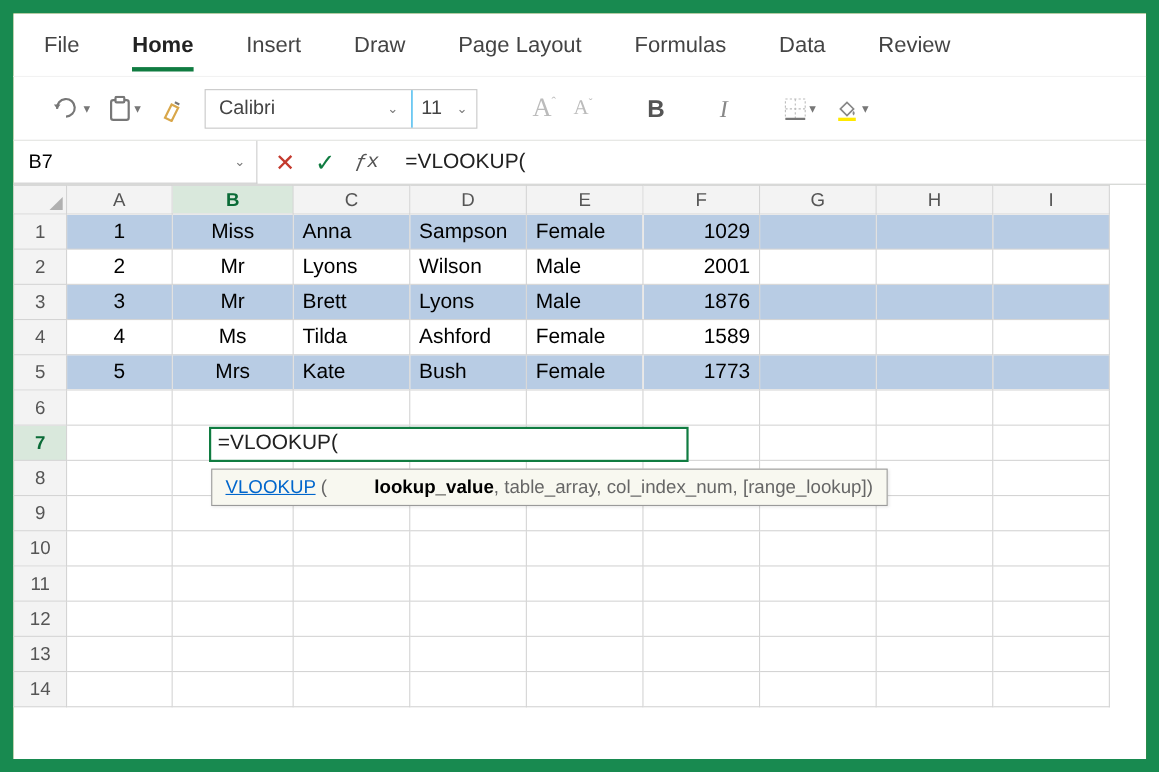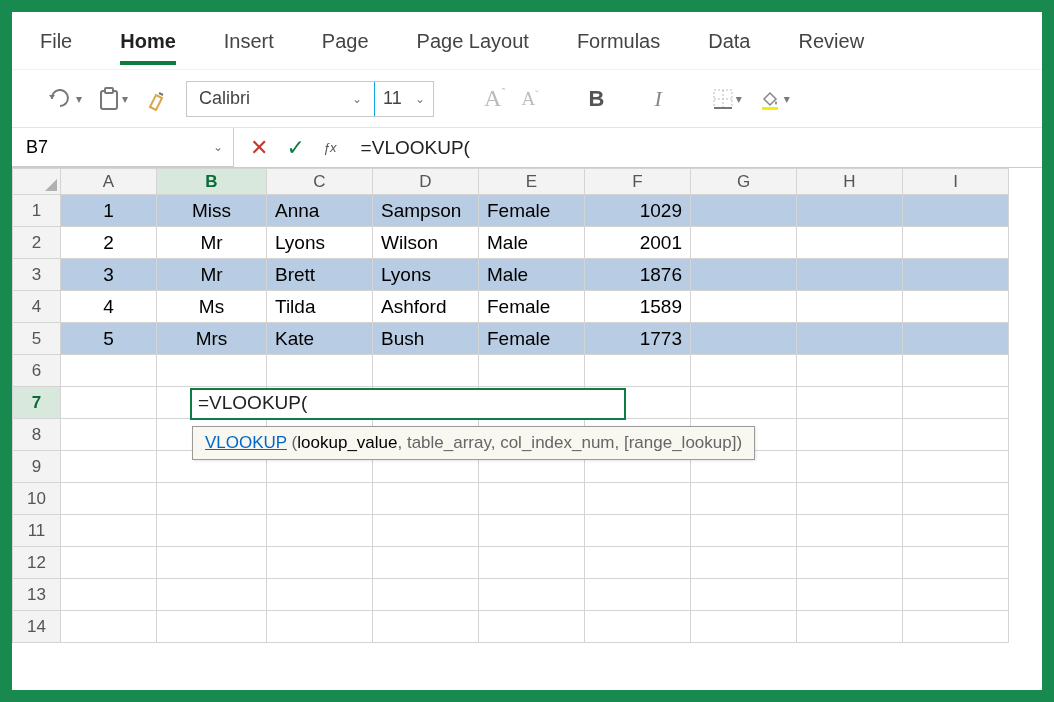--- a/index.html
+++ b/index.html
@@ -206,41 +206,41 @@
     font-size: 17px;
     color: #333;
     z-index: 6;
     box-shadow: 1px 1px 3px rgba(0,0,0,0.1);
   }
   .tooltip .fn {
     color: #0066cc;
     text-decoration: underline;
     cursor: pointer;
   }
-  .tooltip .bold { font-weight: 400; color: #000; }
+  .tooltip .bold { font-weight: 700; color: #000; margin-left: 43px; }
   .tooltip .grey { color: #666; }
   .fx-letter {
     font-style: italic;
-    font-family: Liberation Sans, sans-serif;
-    font-size: 13px;
+    font-family: Liberation Mono, monospace;
+    font-size: 18px;
     color: #555;
   }
   .bold-icon { font-weight: 800; font-size: 22px; color: #555; font-family: Arial; cursor:pointer; }
   .italic-icon { font-style: italic; font-size: 22px; color: #888; font-family: "Times New Roman", serif; cursor:pointer;}
 </style>
 </head>
 <body>
 
 <div class="window">
 
   <div class="ribbon-tabs">
     <div class="ribbon-tab">File</div>
     <div class="ribbon-tab active">Home</div>
     <div class="ribbon-tab">Insert</div>
-    <div class="ribbon-tab">Page</div>
+    <div class="ribbon-tab">Draw</div>
     <div class="ribbon-tab">Page Layout</div>
     <div class="ribbon-tab">Formulas</div>
     <div class="ribbon-tab">Data</div>
     <div class="ribbon-tab">Review</div>
   </div>
 
   <div class="toolbar">
     <div class="icon-btn">
       <svg width="26" height="22" viewBox="0 0 26 22">
           <path d="M4 11 A8 8 0 1 1 12 18" fill="none" stroke="#777" stroke-width="2"></path>

